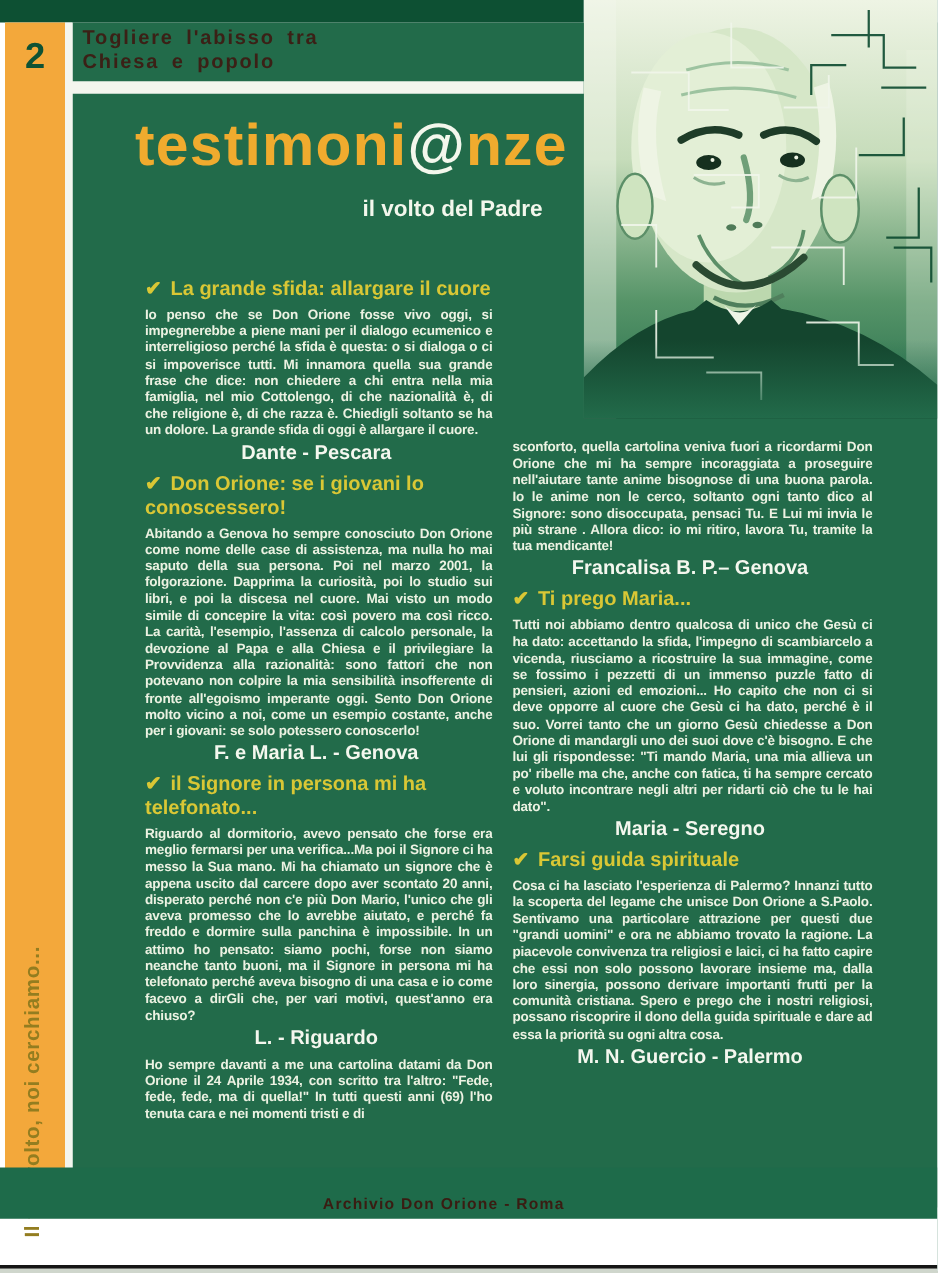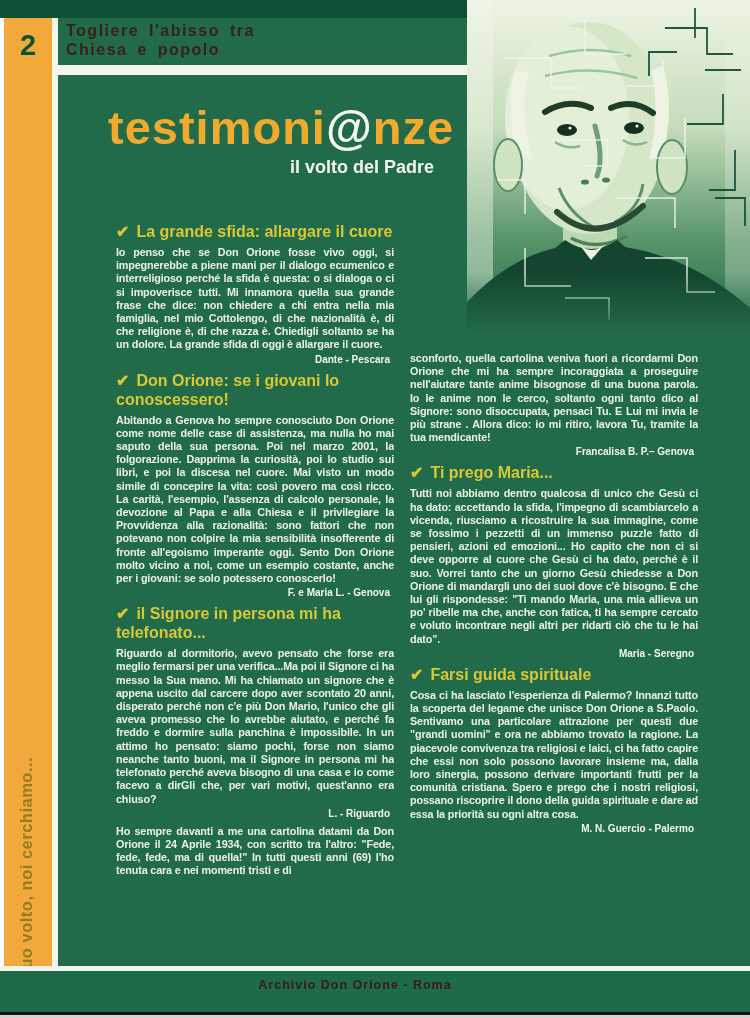--- a/index.html
+++ b/index.html
@@ -16,21 +16,21 @@
   
   .page-number{
     position:absolute;left:4px;top:18px;width:48px;text-align:center;
     padding-top:13px;font-size:29px;font-weight:bold;color:#0e5234;line-height:1;
   }
   .kicker{
     position:absolute;left:66px;top:21px;color:#3b2016;font-weight:bold;
     font-size:16px;line-height:19px;letter-spacing:1.5px;word-spacing:4px;
   }
   .big-title{
-    position:absolute;left:108px;top:104px;font-size:47px;font-weight:bold;
+    position:absolute;left:108px;top:92px;font-size:47px;font-weight:bold;
     letter-spacing:1px;color:#f0ab2e;line-height:1;
   }
   .big-title .at{color:#f3f7ec;}
   .subtitle{
     position:absolute;left:104px;top:156px;width:330px;color:#f3f7ec;
     font-weight:bold;font-size:18px;line-height:22px;
   }
   .subtitle .l2{display:block;text-align:right;}
   
   .portrait{position:absolute;right:0;top:0;width:283px;height:335px;}
@@ -48,27 +48,27 @@
   .col h3{
     margin:0 0 5px 0;font-size:16px;line-height:19px;font-weight:bold;
     color:#d9c735;letter-spacing:0;
   }
   .col h3 .chk{margin-right:7px;}
   .col p{
     margin:0;font-size:10.8px;line-height:13.2px;font-weight:bold;
     color:#ecf2e2;text-align:justify;letter-spacing:-0.15px;
   }
   .col .sig{
-    margin:2px 4px 1px 0;text-align:right;font-size:10px;font-weight:bold;color:#f4f7ee;
+    margin:2px 4px 1px 0;text-align:center;font-size:16px;font-weight:bold;color:#f4f7ee;
   }
   
   .footer-wline{position:absolute;left:0;top:966px;width:750px;height:5px;background:#f4f6ee;}
   .footer-bar{
-    position:absolute;left:0;top:971px;width:750px;height:41px;background:#1e6b4a;
-    text-align:center;box-sizing:border-box;padding:7px 40px 0 0;
+    position:absolute;left:0;top:934px;width:750px;height:41px;background:#1e6b4a;
+    text-align:center;box-sizing:border-box;padding:22px 40px 0 0;
     font-size:12.5px;font-weight:bold;color:#3a1c12;letter-spacing:1px;
   }
   .footer-blackline{position:absolute;left:0;top:1012px;width:750px;height:3px;background:#151515;}
   .footer-bottom{position:absolute;left:0;top:1015px;width:750px;height:3px;background:#cfd6cc;}
 </style>
 </head>
 <body>
 
 <div class="page">
 

